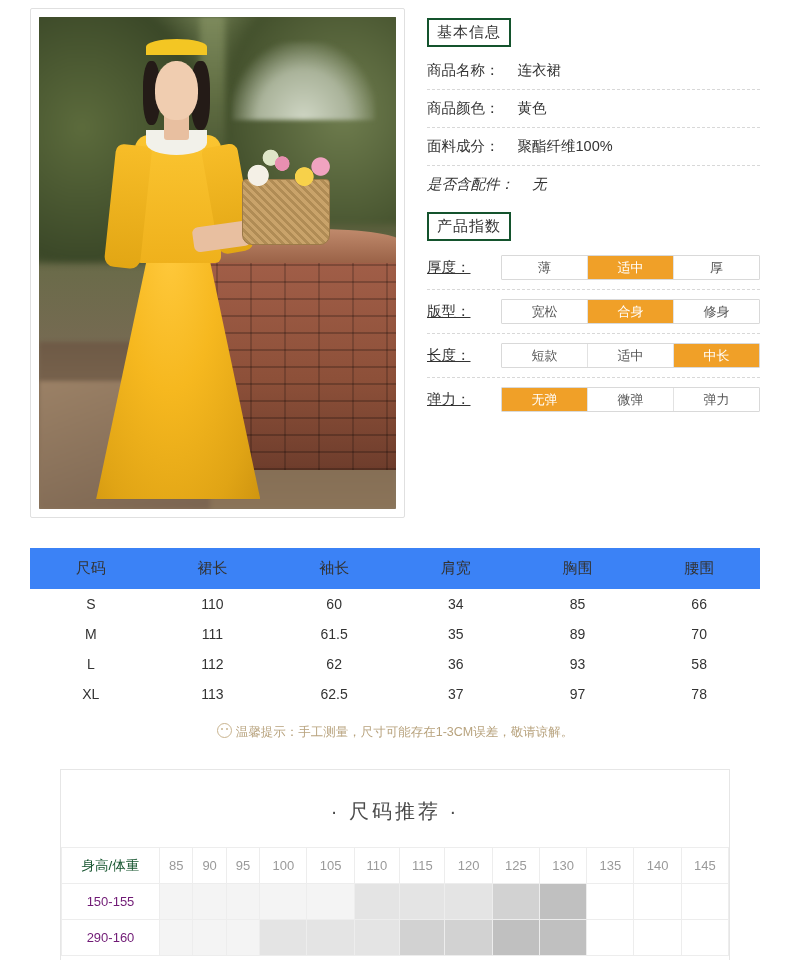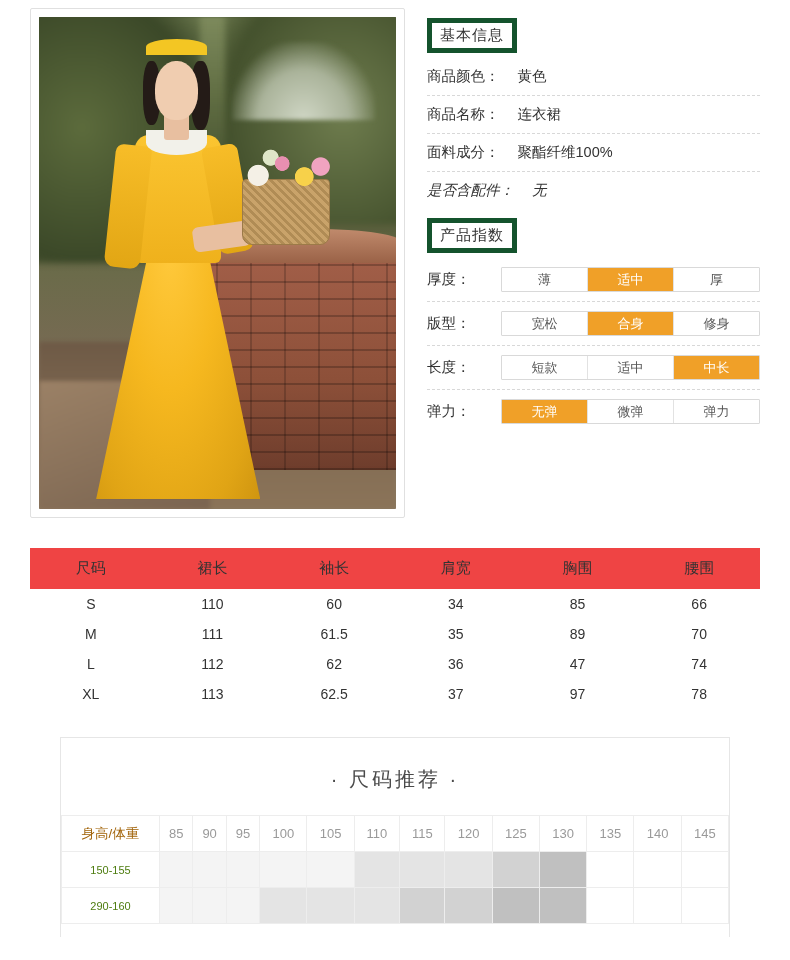--- a/index.html
+++ b/index.html
@@ -165,21 +165,21 @@
   }
 
   
   .info-panel {
     flex: 1;
     padding: 10px 30px 0 22px;
     box-sizing: border-box;
   }
   .section-title {
     display: inline-block;
-    border: 5px solid #14532d;
+    border: 2px solid #14532d;
     padding: 3px 8px;
     font-size: 15px;
     color: #333;
     letter-spacing: 1px;
     background: #fff;
   }
   .spec-list { margin-top: 14px; }
   .spec-row {
     display: flex;
     align-items: baseline;
@@ -199,20 +199,21 @@
     padding-bottom: 9px;
     margin-bottom: 9px;
     border-bottom: 1px dashed #d8d8d8;
   }
   .index-row:last-child { border-bottom: none; }
   .index-label {
     width: 74px;
     font-size: 14.5px;
     color: #333;
     flex: none;
+    text-decoration: underline;
   }
   .index-opts {
     display: flex;
     flex: 1;
     border: 1px solid #d9d9d9;
     border-radius: 1px;
     overflow: hidden;
     height: 23px;
   }
   .index-opt {
@@ -231,21 +232,21 @@
   }
 
   
   .size-section { margin-top: 30px; padding: 0 30px; }
   table.size-table {
     width: 100%;
     border-collapse: collapse;
     font-size: 14px;
   }
   table.size-table thead th {
-    background: #ef4444;
+    background: #3b82f6;
     font-weight: normal;
     color: #333;
     padding: 11px 8px;
     font-size: 15px;
   }
   table.size-table tbody td {
     text-align: center;
     padding: 7px 0;
     color: #333;
     font-size: 14px;
@@ -300,26 +301,26 @@
   }
   table.rec-table th, table.rec-table td {
     border: 1px solid #ededed;
     text-align: center;
     height: 33px;
     color: #9a9a9a;
     font-weight: normal;
   }
   table.rec-table th.rec-corner {
     width: 95px;
-    color: #a16207;
+    color: #14532d;
     font-size: 13.5px;
   }
   table.rec-table td.rec-rowhead {
-    color: #4d7c0f;
-    font-size: 11px;
+    color: #701a75;
+    font-size: 13px;
   }
   .cell-l1 { background: #f4f4f4; }
   .cell-l2 { background: #e4e4e4; }
   .cell-l3 { background: #d2d2d2; }
   .cell-l4 { background: #c0c0c0; }
   .cell-none { background: #ffffff; }
 </style>
 </head>
 <body>
 
@@ -351,26 +352,26 @@
       <div class="ph-flowers"></div>
     </div>
   </div>
 
   <div class="info-panel">
 
     <div class="section-title">基本信息</div>
 
     <div class="spec-list">
       <div class="spec-row">
+        <span class="spec-label">商品名称：</span>
+        <span class="spec-value">连衣裙</span>
+      </div>
+      <div class="spec-row">
         <span class="spec-label">商品颜色：</span>
         <span class="spec-value">黄色</span>
-      </div>
-      <div class="spec-row">
-        <span class="spec-label">商品名称：</span>
-        <span class="spec-value">连衣裙</span>
       </div>
       <div class="spec-row">
         <span class="spec-label">面料成分：</span>
         <span class="spec-value">聚酯纤维100%</span>
       </div>
       <div class="spec-row">
         <span class="spec-label">是否含配件：</span>
         <span class="spec-value">无</span>
       </div>
     </div>
@@ -446,34 +447,37 @@
         <td>61.5</td>
         <td>35</td>
         <td>89</td>
         <td>70</td>
       </tr>
       <tr>
         <td>L</td>
         <td>112</td>
         <td>62</td>
         <td>36</td>
-        <td>47</td>
-        <td>74</td>
+        <td>93</td>
+        <td>58</td>
       </tr>
       <tr>
         <td>XL</td>
         <td>113</td>
         <td>62.5</td>
         <td>37</td>
         <td>97</td>
         <td>78</td>
       </tr>
     </tbody>
   </table>
 
+  <div class="tip-row">
+    <span class="tip-face"></span><span>温馨提示：手工测量，尺寸可能存在1-3CM误差，敬请谅解。</span>
+  </div>
 </div>
 
 <div class="recommend-section">
   <div class="recommend-title">·  尺码推荐  ·</div>
   <table class="rec-table">
     <thead>
       <tr>
         <th class="rec-corner">身高/体重</th>
         <th>85</th>
         <th>90</th>

